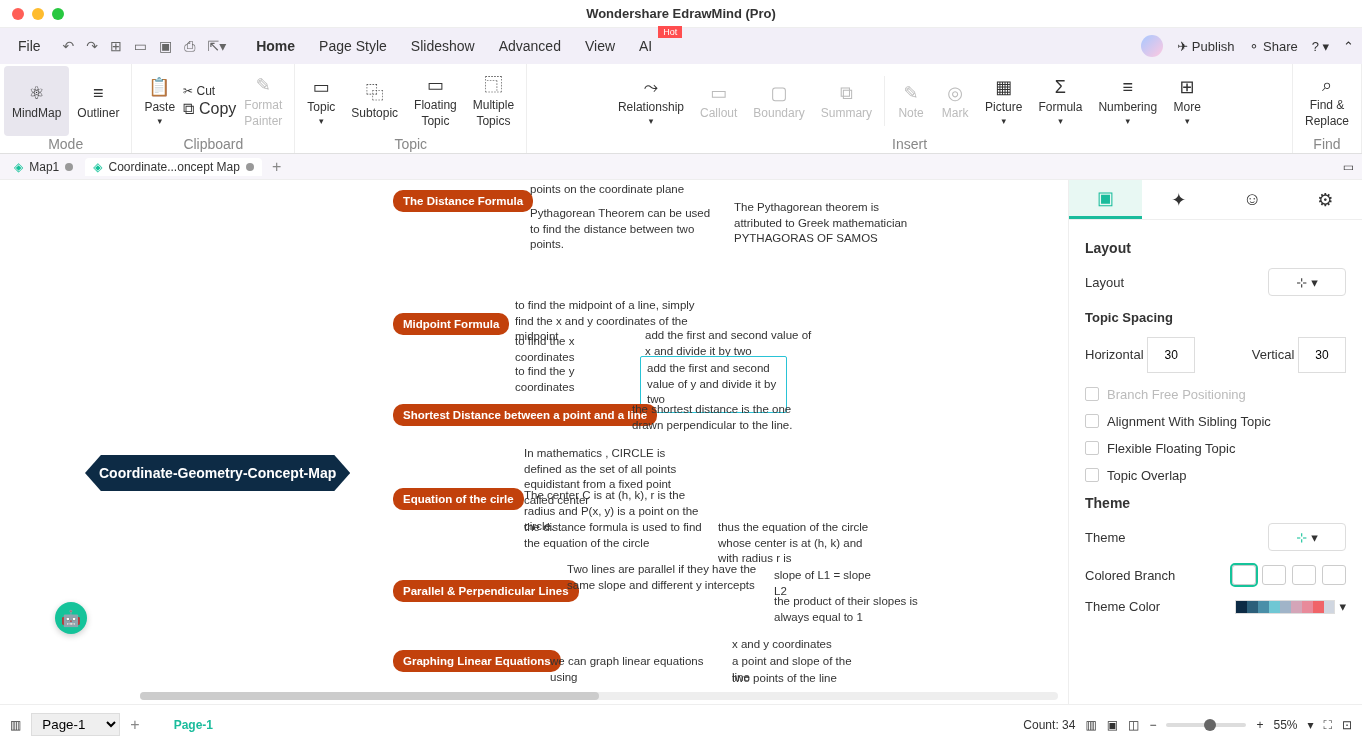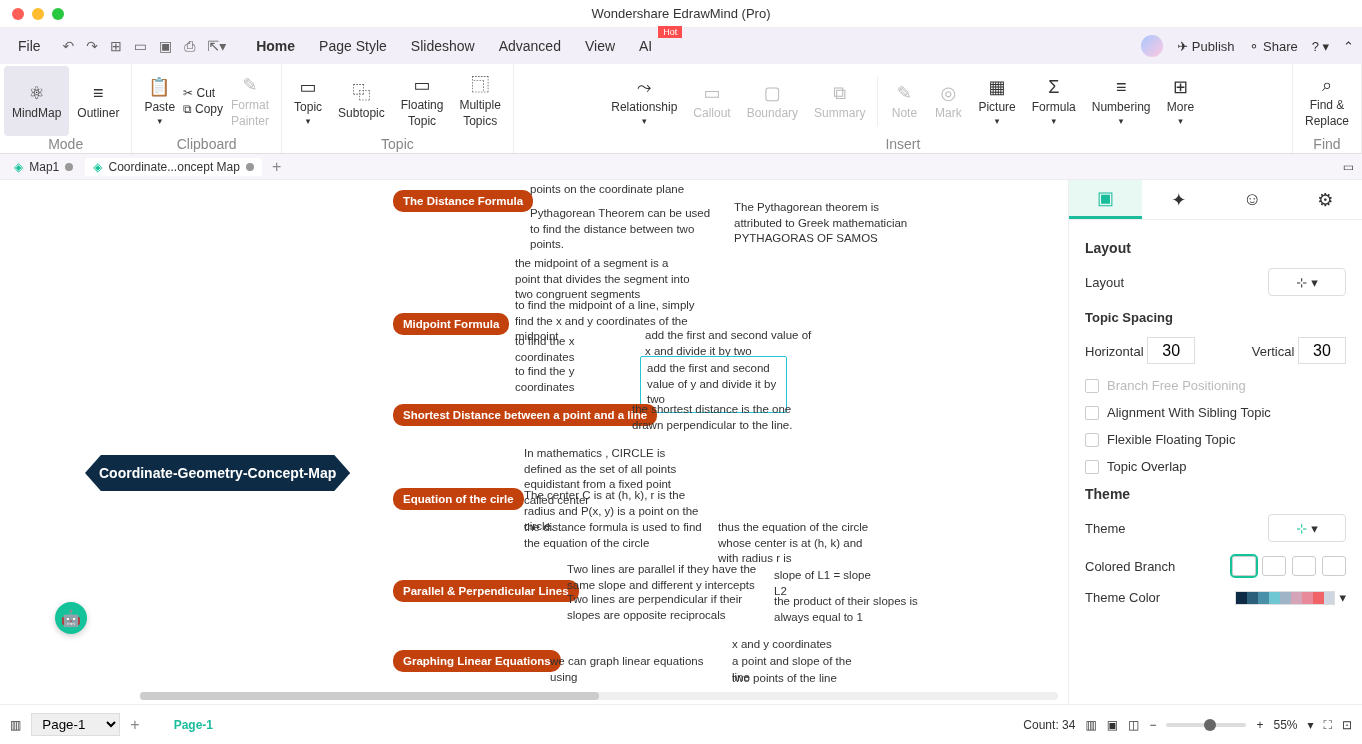--- a/index.html
+++ b/index.html
@@ -1,21 +1,21 @@
 <!DOCTYPE html>
 <html><head>
 <meta charset="utf-8">
 <style>
 * { box-sizing: border-box; margin: 0; padding: 0; font-family: -apple-system, "Segoe UI", sans-serif; }
 body { width: 1362px; height: 744px; background: #fff; overflow: hidden; font-size: 12px; color: #333; }
 .titlebar { height: 28px; background: #fff; display: flex; align-items: center; position: relative; border-bottom: 1px solid #eee; }
 .traffic { display: flex; gap: 8px; padding-left: 12px; }
 .dot { width: 12px; height: 12px; border-radius: 50%; }
 .r { background: #ff5f57; } .y { background: #febc2e; } .g { background: #28c840; }
-.title { position: absolute; left: 50%; transform: translateX(-50%); font-weight: 400; font-size: 13px; }
+.title { position: absolute; left: 50%; transform: translateX(-50%); font-weight: 700; font-size: 13px; }
 .menubar { height: 36px; background: #f2eff8; display: flex; align-items: center; padding: 0 8px; gap: 4px; position: relative; }
 .menubar .mbtn { padding: 4px 10px; font-size: 14px; cursor: pointer; border-radius: 4px; }
 .menubar .mbtn.active { font-weight: 700; }
 .mright { position: absolute; right: 8px; display: flex; align-items: center; gap: 14px; font-size: 13px; }
 .avatar { width: 22px; height: 22px; border-radius: 50%; background: linear-gradient(135deg,#a8c8ff,#ffc8e0); }
 .ribbon { height: 90px; background: #fff; border-bottom: 1px solid #e0e0e0; display: flex; }
 .rgroup { display: flex; flex-direction: column; align-items: center; border-right: 1px solid #eee; padding: 2px 4px 0; }
 .rbtns { display: flex; flex: 1; align-items: center; }
 .rbtn { display: flex; flex-direction: column; align-items: center; justify-content: center; padding: 4px 8px; font-size: 12px; min-width: 44px; gap: 2px; cursor: pointer; text-align: center; border-radius: 4px; height: 70px; }
 .rbtn.sel { background: #e8e6ee; }
@@ -29,23 +29,23 @@
 .tabplus { font-size: 16px; color: #888; cursor: pointer; padding: 0 6px; }
 .main { height: 524px; display: flex; position: relative; }
 .canvas { flex: 1; position: relative; overflow: hidden; background: #fff; }
 .panel { width: 294px; border-left: 1px solid #eee; background: #fff; display: flex; flex-direction: column; }
 .ptabs { height: 40px; display: flex; border-bottom: 1px solid #eee; }
 .ptab { flex: 1; display: flex; align-items: center; justify-content: center; font-size: 18px; cursor: pointer; }
 .ptab.active { border-bottom: 3px solid #1abc9c; color: #1abc9c; background: #e8f8f3; }
 .pbody { flex: 1; padding: 12px 16px; overflow: auto; }
 .psec { font-weight: 700; font-size: 14px; margin: 8px 0 12px; }
 .prow { display: flex; align-items: center; justify-content: space-between; margin-bottom: 14px; font-size: 13px; }
-.pinput { width: 48px; height: 27px; border: 1px solid #ddd; text-align: center; font-size: 16px; }
+.pinput { width: 48px; height: 36px; border: 1px solid #ddd; text-align: center; font-size: 12px; }
 .pselect { width: 78px; height: 28px; border: 1px solid #ddd; border-radius: 4px; display: flex; align-items: center; justify-content: center; gap: 4px; }
-.pcheck { display: flex; align-items: center; gap: 8px; margin-bottom: 12px; font-size: 13px; }
+.pcheck { display: flex; gap: 8px; margin-bottom: 12px; font-size: 13px; }
 .cbox { width: 14px; height: 14px; border: 1px solid #ccc; border-radius: 2px; }
 .swatches { display: flex; gap: 6px; }
 .swatch { width: 24px; height: 20px; border: 1px solid #ccc; border-radius: 3px; }
 .colorbar { display: flex; height: 14px; border: 1px solid #ddd; }
 .colorbar div { flex: 1; }
 .statusbar { height: 40px; border-top: 1px solid #eee; display: flex; align-items: center; padding: 0 10px; justify-content: space-between; font-size: 12px; }
 .sbleft { display: flex; align-items: center; gap: 10px; }
 .sbright { display: flex; align-items: center; gap: 10px; }
 .pagebtn { padding: 2px 24px; color: #1abc9c; font-weight: 600; }
 .slider { width: 80px; height: 4px; background: #ddd; border-radius: 2px; position: relative; }
@@ -124,21 +124,21 @@
   </div>
   <div class="rgroup">
     <div class="rbtns">
       <div class="rbtn">
           <span class="ic">📋</span>
           <span>Paste</span>
           <span style="font-size:9px">▾</span>
         </div>
       <div style="display:flex;flex-direction:column;gap:2px;justify-content:space-between">
         <div style="font-size:12px;cursor:pointer">✂ <span>Cut</span></div>
-        <div style="font-size:12px;cursor:pointer">⧉ <span>Copy</span></div>
+        <div style="font-size:16px;cursor:pointer">⧉ <span>Copy</span></div>
       </div>
       <div class="rbtn dis">
           <span class="ic">✎</span>
           <span>Format</span>
           <span>Painter</span>
         </div>
     </div>
     <div class="rlab">Clipboard</div>
   </div>
   <div class="rgroup">
@@ -285,40 +285,38 @@
     </svg>
 
     <div class="root">Coordinate-Geometry-Concept-Map</div>
 
     <div class="topic" style="left:393px;top:10px">The Distance Formula</div>
     <div class="sub" style="left:530px;top:2px;width:180px">points on the coordinate plane</div>
     <div class="sub" style="left:530px;top:26px;width:185px">Pythagorean Theorem can be used to find the distance between two points.</div>
     <div class="sub" style="left:734px;top:20px;width:185px">The Pythagorean theorem is attributed to Greek mathematician PYTHAGORAS OF SAMOS</div>
 
     <div class="topic" style="left:393px;top:133px">Midpoint Formula</div>
-    <div class="sub" style="left:515px;top:76px;width:180px">the midpoint of a segment is a point that divides the segment into two congruent segments</div>
     <div class="sub" style="left:515px;top:118px;width:180px">to find the midpoint of a line, simply find the x  and y coordinates of the midpoint</div>
     <div class="sub" style="left:515px;top:154px;width:115px">to find the x coordinates</div>
     <div class="sub" style="left:645px;top:148px;width:170px">add the first and second value of x and divide it by two</div>
     <div class="sub" style="left:515px;top:184px;width:115px">to find the y coordinates</div>
     <div class="sub box" style="left:640px;top:176px;width:147px">add the first and second value of y and divide it by two</div>
 
     <div class="topic" style="left:393px;top:224px">Shortest Distance between a point and a line</div>
     <div class="sub" style="left:632px;top:222px;width:170px">the shortest distance is the one drawn perpendicular to the line.</div>
 
     <div class="topic" style="left:393px;top:308px">Equation of the cirle</div>
     <div class="sub" style="left:524px;top:266px;width:180px">In mathematics , CIRCLE is defined as the set of all points equidistant from a fixed point called center</div>
     <div class="sub" style="left:524px;top:308px;width:180px">The center C is at (h, k), r is the radius and P(x, y) is a point on the circle.</div>
     <div class="sub" style="left:524px;top:340px;width:180px">the distance formula is used to find the equation of the circle</div>
     <div class="sub" style="left:718px;top:340px;width:160px">thus the equation of the circle whose center is at (h, k) and with radius r is</div>
 
     <div class="topic" style="left:393px;top:400px">Parallel &amp; Perpendicular Lines</div>
     <div class="sub" style="left:567px;top:382px;width:190px">Two lines are parallel if they have the same slope and different y  intercepts</div>
     <div class="sub" style="left:774px;top:388px;width:110px">slope of L1 = slope L2</div>
-    <div class="sub" style="left:567px;top:412px;width:190px">Two lines are perpendicular if their slopes are opposite reciprocals</div>
     <div class="sub" style="left:774px;top:414px;width:180px">the product of their slopes is always equal to 1</div>
 
     <div class="topic" style="left:393px;top:470px">Graphing Linear Equations</div>
     <div class="sub" style="left:550px;top:474px;width:160px">we can graph linear equations using</div>
     <div class="sub" style="left:732px;top:457px;width:120px">x  and y coordinates</div>
     <div class="sub" style="left:732px;top:474px;width:130px">a point and slope of the line</div>
     <div class="sub" style="left:732px;top:491px;width:120px">two points of the line</div>
 
     <div class="floatbtn">🤖</div>
     <div class="hscroll">

